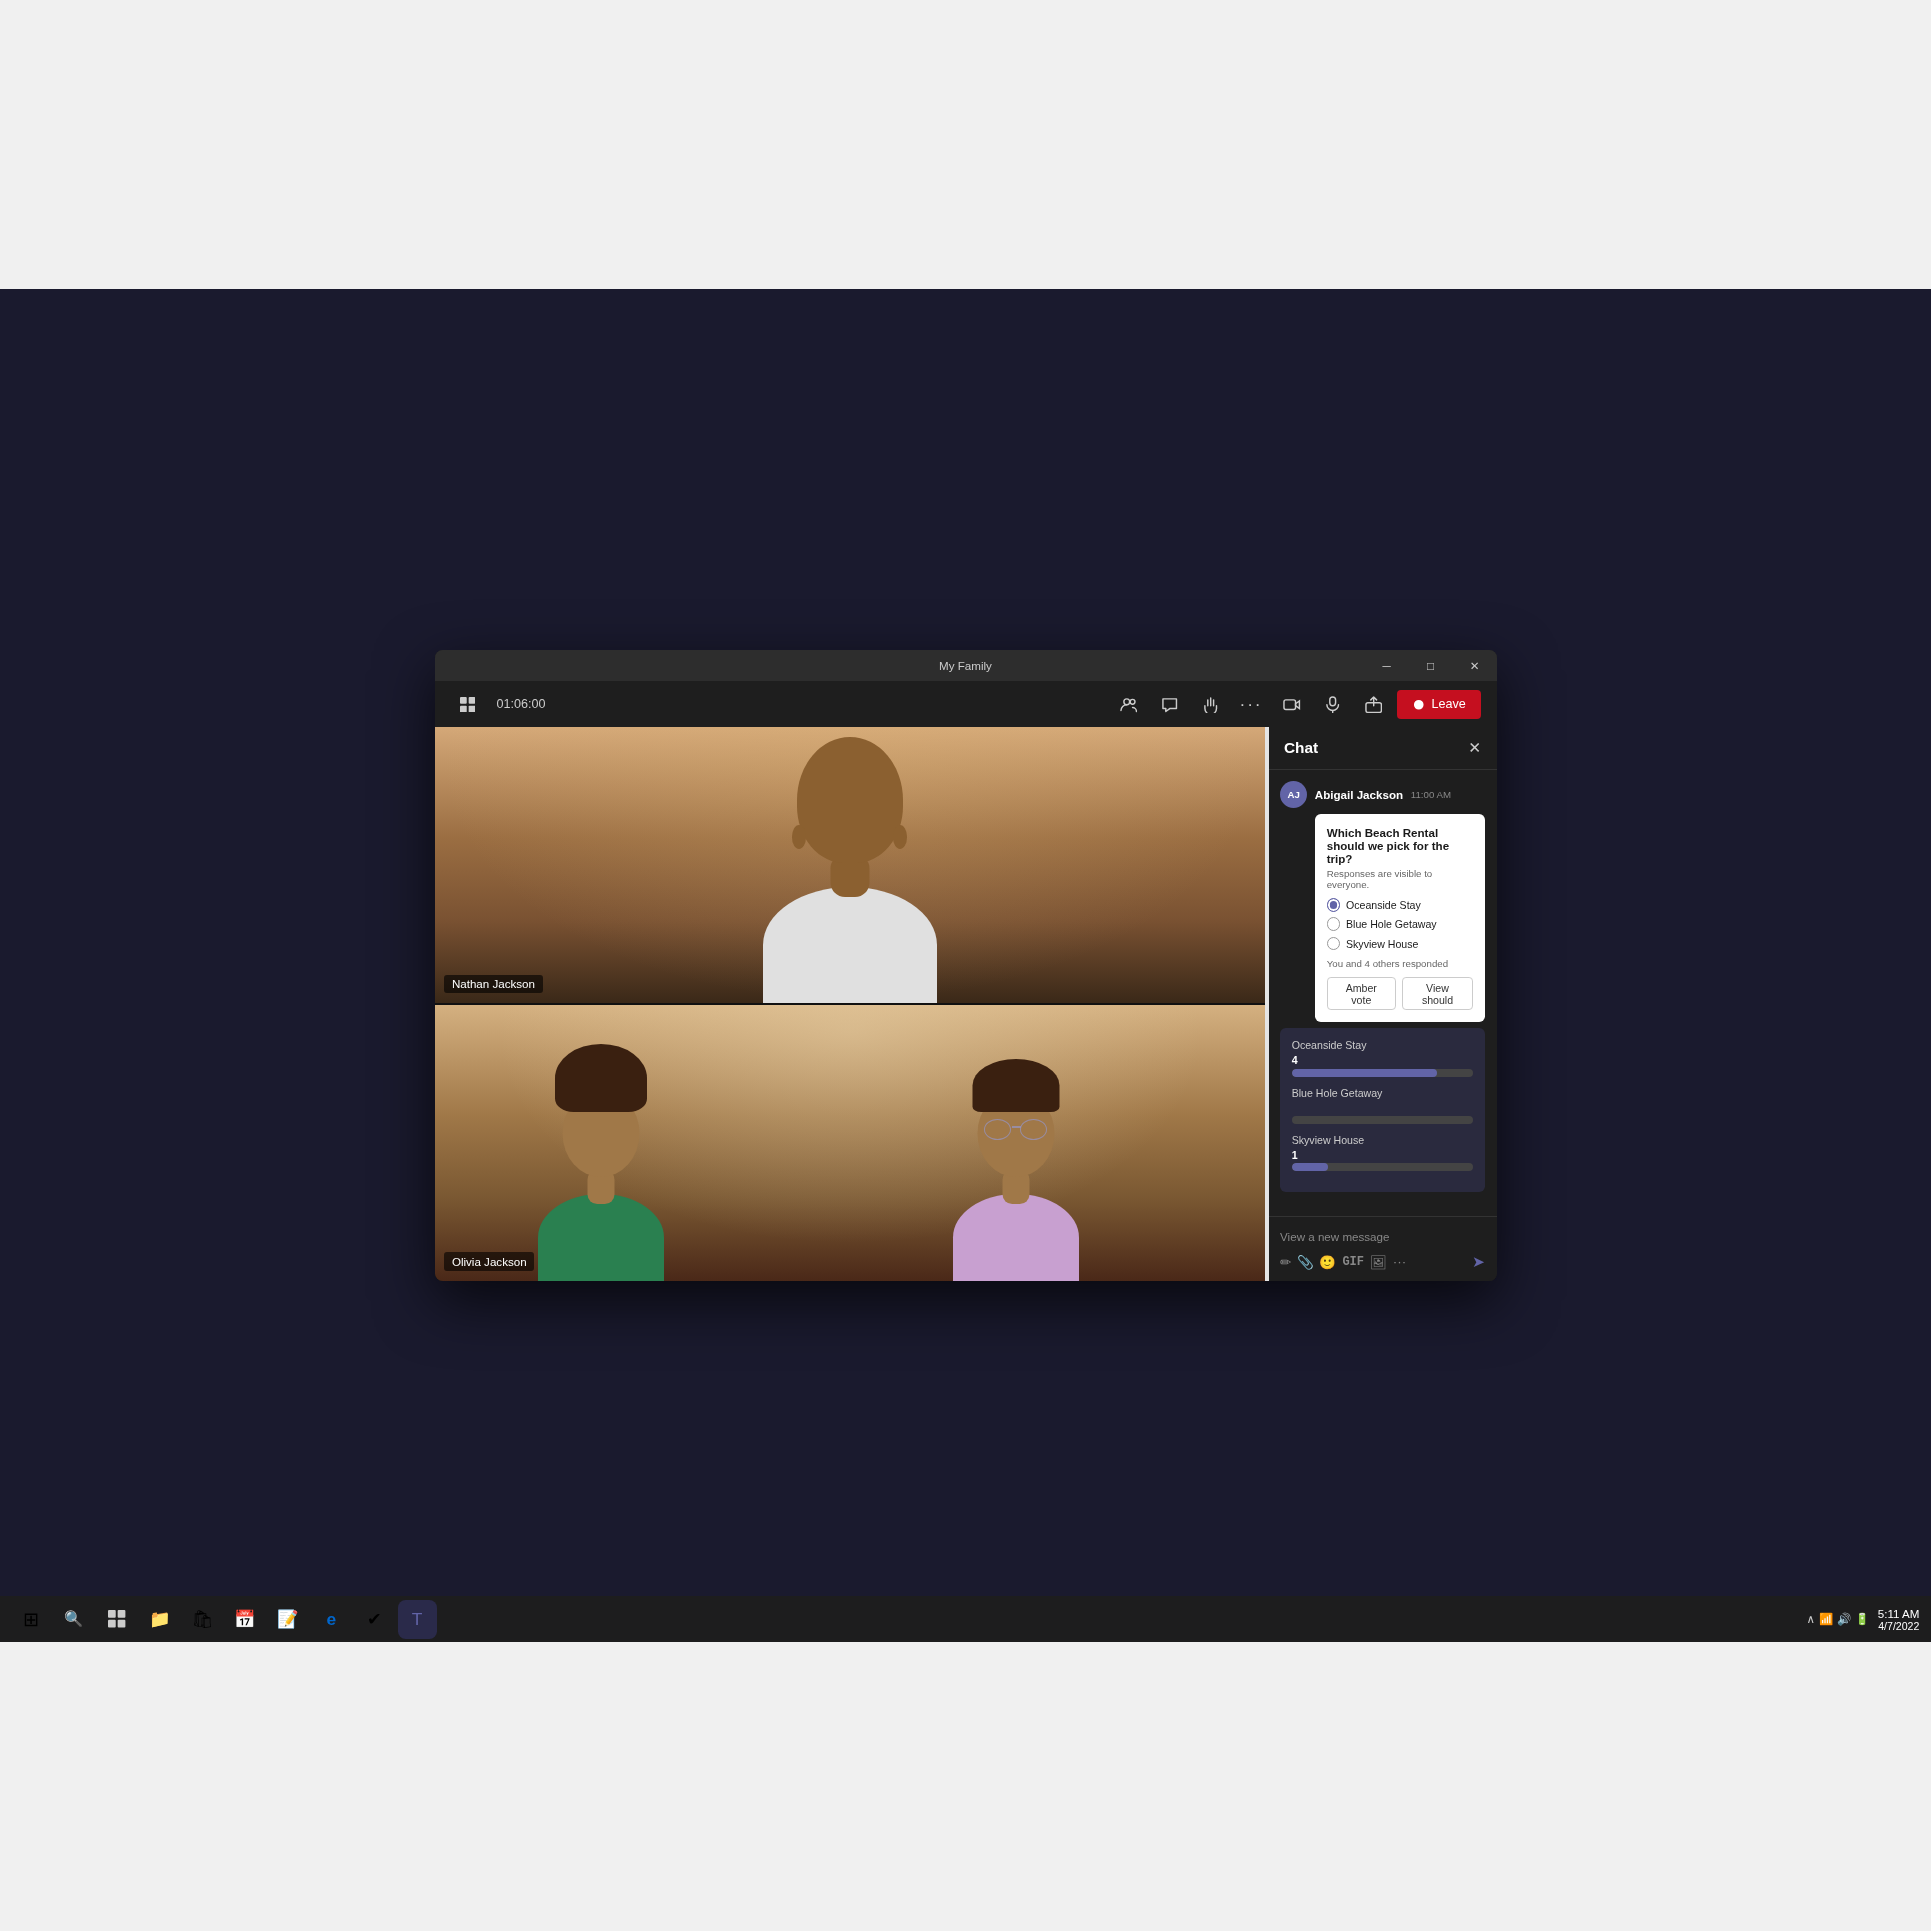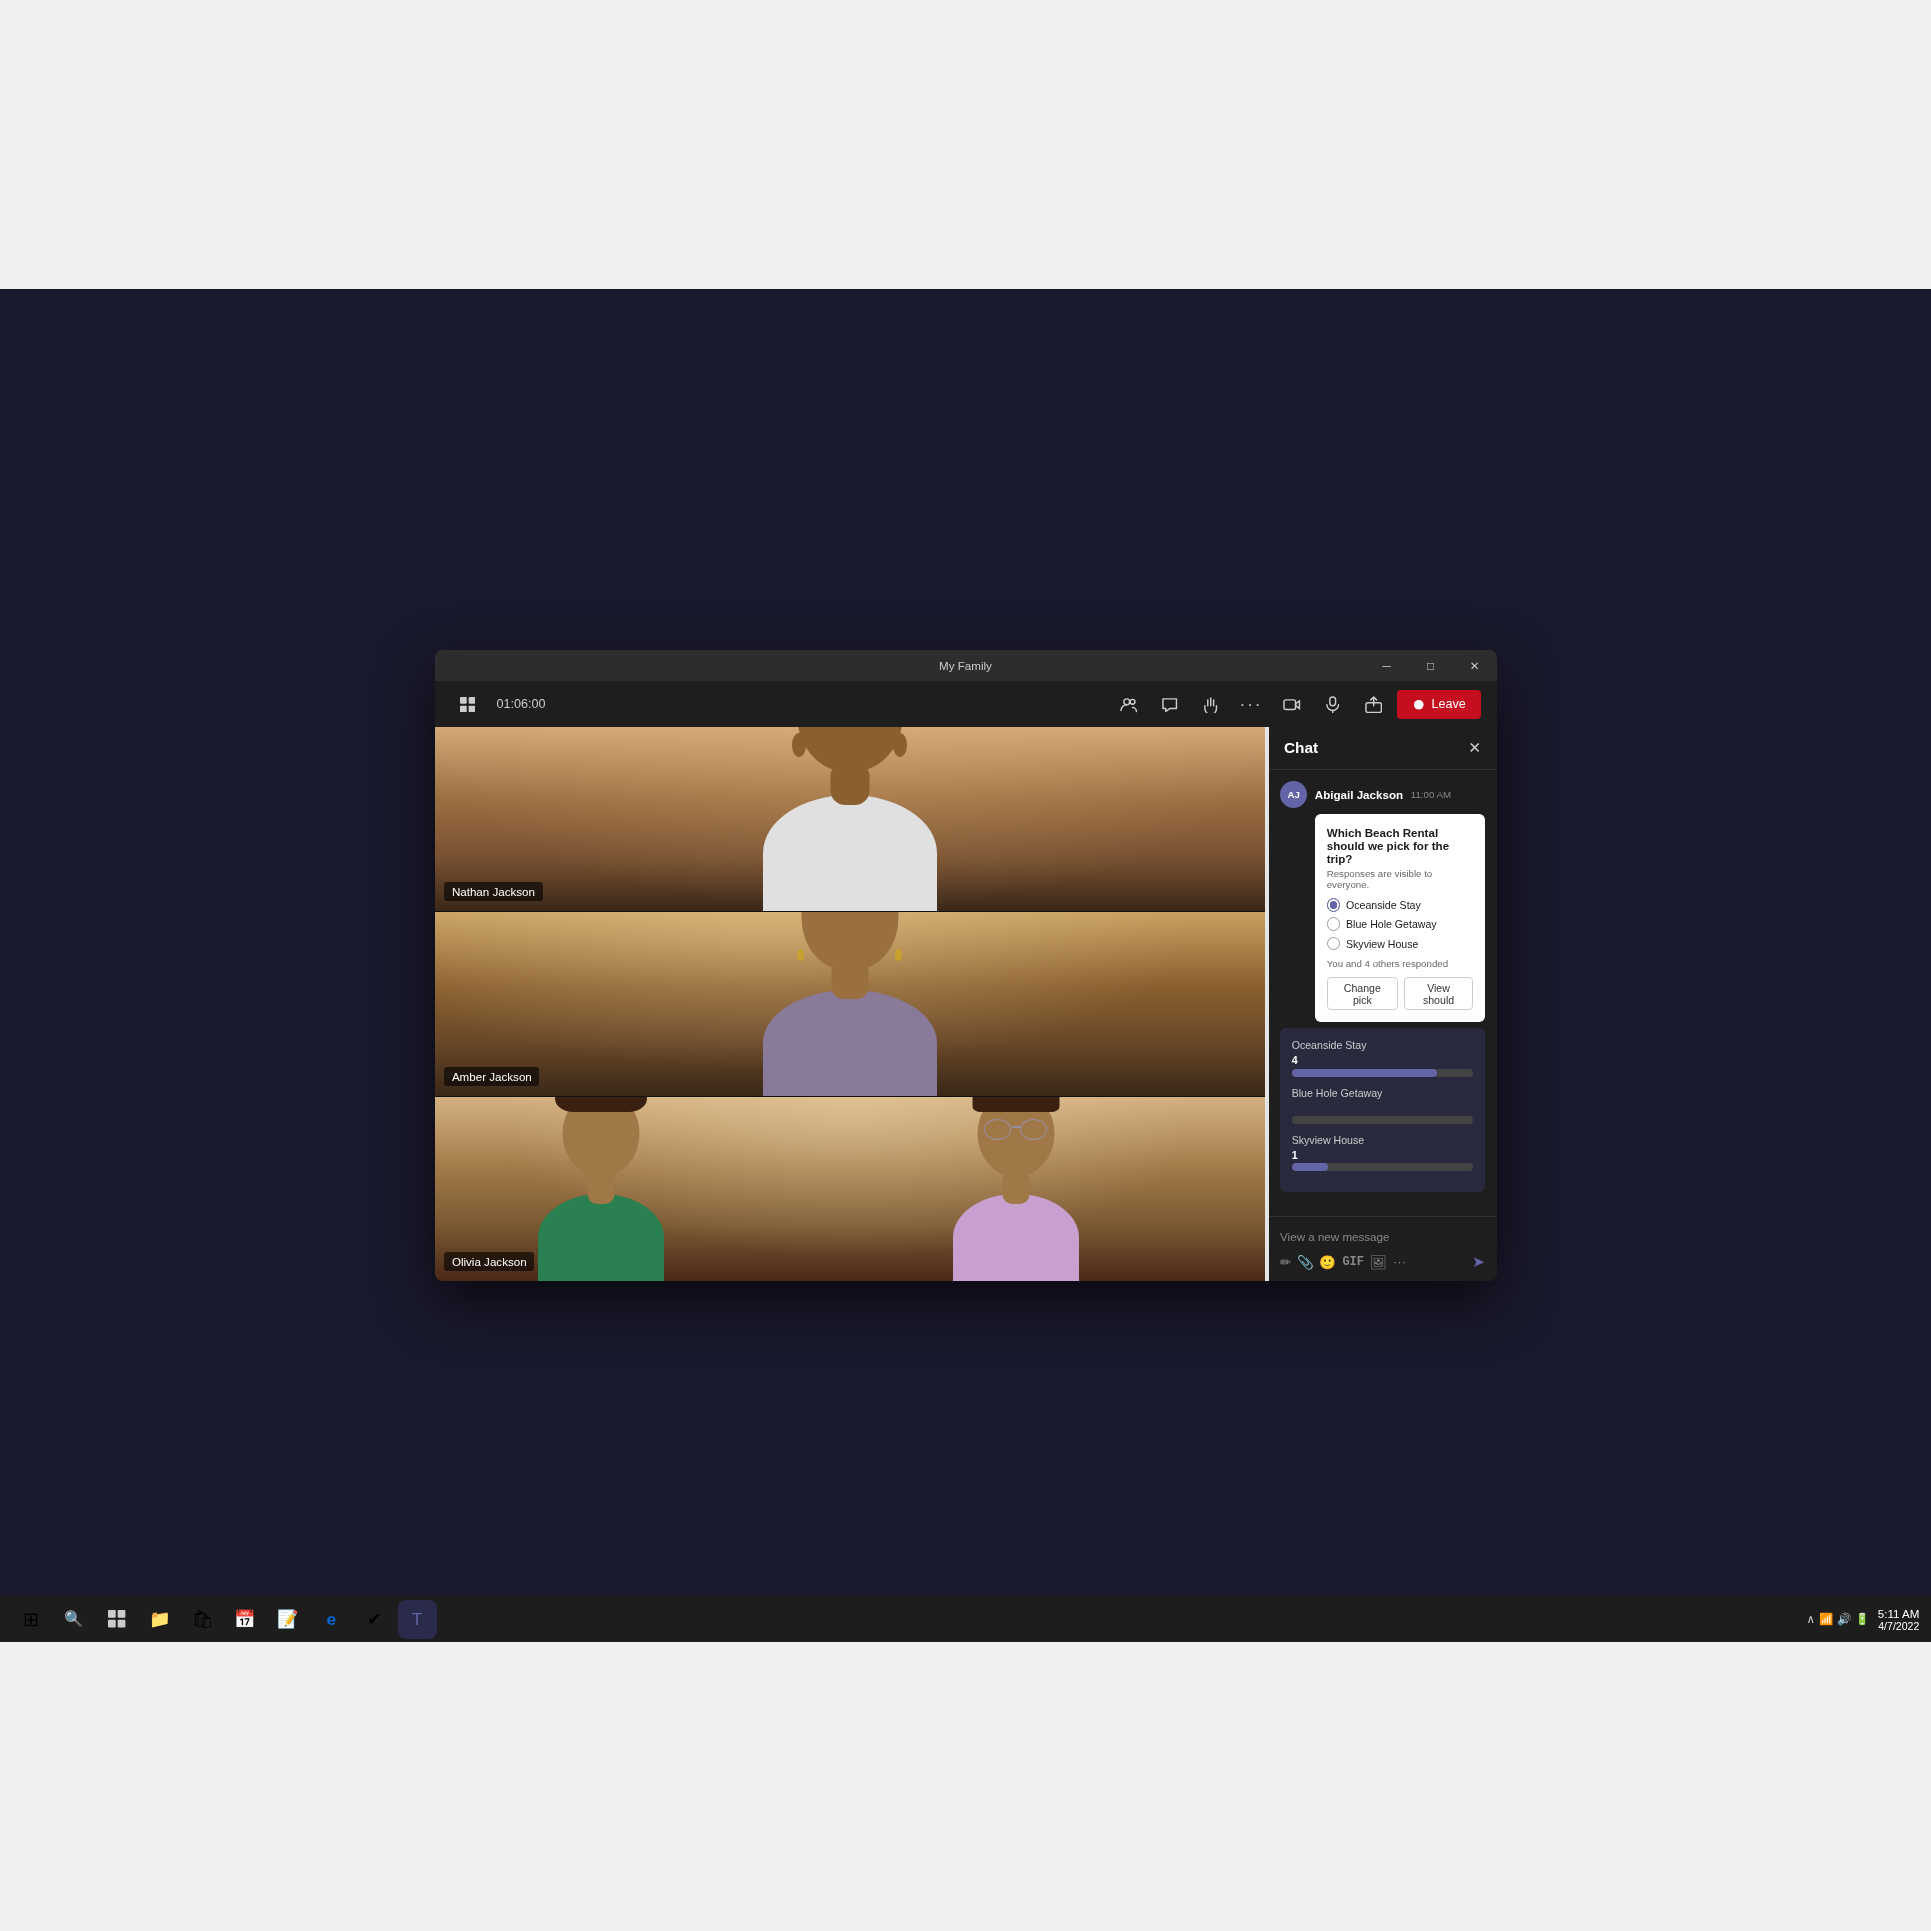--- a/index.html
+++ b/index.html
@@ -510,37 +510,20 @@
               <div style="position:absolute;bottom:140px;left:50%;transform:translateX(-50%);width:106px;height:126px;background:#8B6030;border-radius:50% 50% 45% 45%;"></div>
 
               <div style="position:absolute;bottom:154px;left:calc(50% - 58px);width:14.5px;height:24px;background:#8B6030;border-radius:50%;"></div>
               <div style="position:absolute;bottom:154px;left:calc(50% + 43px);width:14.5px;height:24px;background:#8B6030;border-radius:50%;"></div>
             </div>
             <div class="name-tag">
               <span>Nathan Jackson</span>
             </div>
           </div>
 
-          <div class="side-video">
-            <div class="person-container amber-scene">
-              <div style="position:absolute;top:0;left:0;right:0;bottom:0;background:radial-gradient(ellipse at 40% 10%, rgba(255,230,180,0.3) 0%, transparent 60%);"></div>
-
-              <div style="position:absolute;bottom:0;left:50%;transform:translateX(-50%);width:174px;height:106px;background:#8a7a9a;border-radius:50% 50% 0 0;"></div>
-
-              <div style="position:absolute;bottom:97px;left:50%;transform:translateX(-50%);width:37px;height:39px;background:#9B7040;border-radius:11.6px;"></div>
-
-              <div style="position:absolute;bottom:126px;left:50%;transform:translateX(-50%);width:97px;height:116px;background:#9B7040;border-radius:50% 50% 45% 45%;"></div>
-
-              <div style="position:absolute;bottom:135px;left:calc(50% - 53px);width:7.7px;height:11.6px;background:#c8a030;border-radius:50%;"></div>
-              <div style="position:absolute;bottom:135px;left:calc(50% + 45px);width:7.7px;height:11.6px;background:#c8a030;border-radius:50%;"></div>
-            </div>
-            <div class="name-tag">
-              <span>Amber Jackson</span>
-            </div>
-          </div>
 
           <div class="side-video">
             <div class="person-container olivia-scene">
               <div style="position:absolute;top:0;left:0;right:0;bottom:0;background:radial-gradient(ellipse at 50% 10%, rgba(240,220,180,0.4) 0%, transparent 60%);"></div>
 
               <div style="position:absolute;bottom:0;left:20%;transform:translateX(-50%);width:126px;height:87px;background:#2a8050;border-radius:50% 50% 0 0;"></div>
               <div style="position:absolute;bottom:77px;left:20%;transform:translateX(-50%);width:27px;height:34px;background:#a07848;border-radius:9.7px;"></div>
               <div style="position:absolute;bottom:104px;left:20%;transform:translateX(-50%);width:77px;height:87px;background:#a07848;border-radius:50%;"></div>
               <div style="position:absolute;bottom:169px;left:20%;transform:translateX(-50%);width:92px;height:68px;background:#3a2010;border-radius:50% 50% 20% 20%;"></div>
 
@@ -594,21 +577,21 @@
                 <span class="poll-option-text">Blue Hole Getaway</span>
               </div>
               <div class="poll-option">
                 <div class="poll-radio"></div>
                 <span class="poll-option-text">Skyview House</span>
               </div>
 
               <div class="poll-responded">You and 4 others responded</div>
 
               <div class="poll-buttons">
-                <button class="poll-btn">Change pick</button>
+                <button class="poll-btn">Amber vote</button>
                 <button class="poll-btn">View should</button>
               </div>
             </div>
 
             <div class="results-card">
               <div class="result-item">
                 <div class="result-label">Oceanside Stay</div>
                 <div class="result-count">4</div>
                 <div class="result-bar-bg">
                   <div class="result-bar-fill" style="width: 80%"></div>

